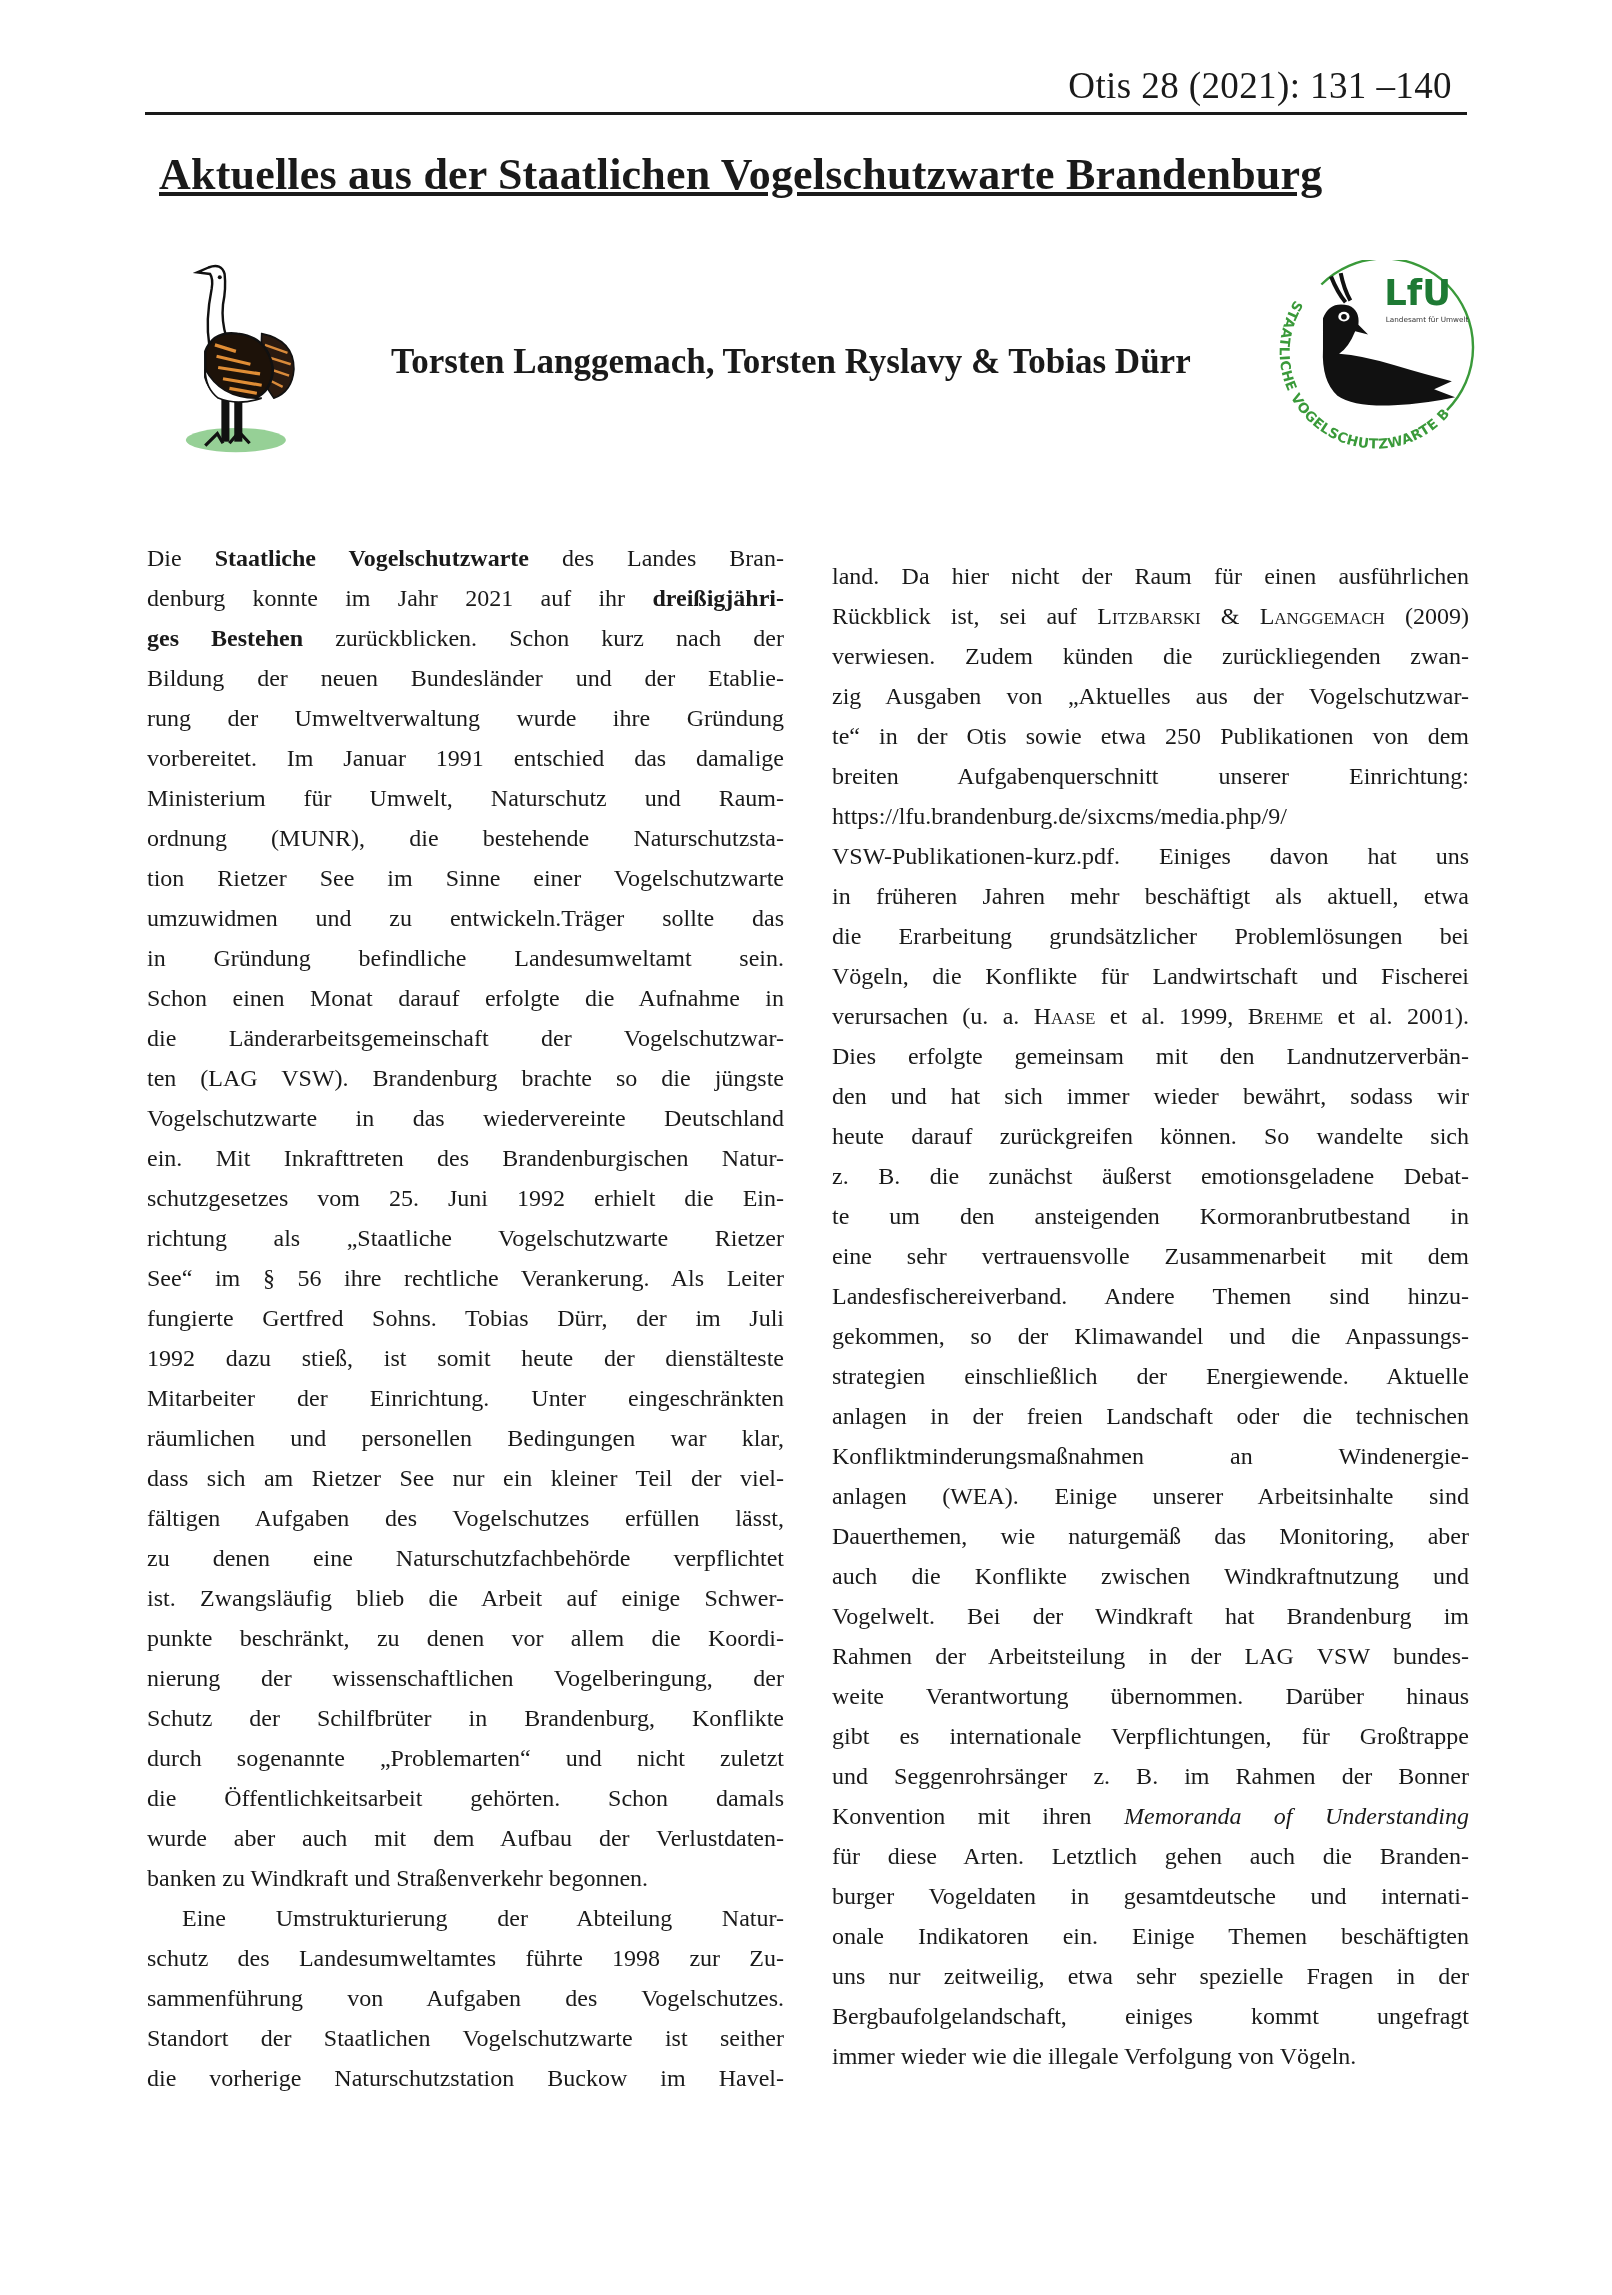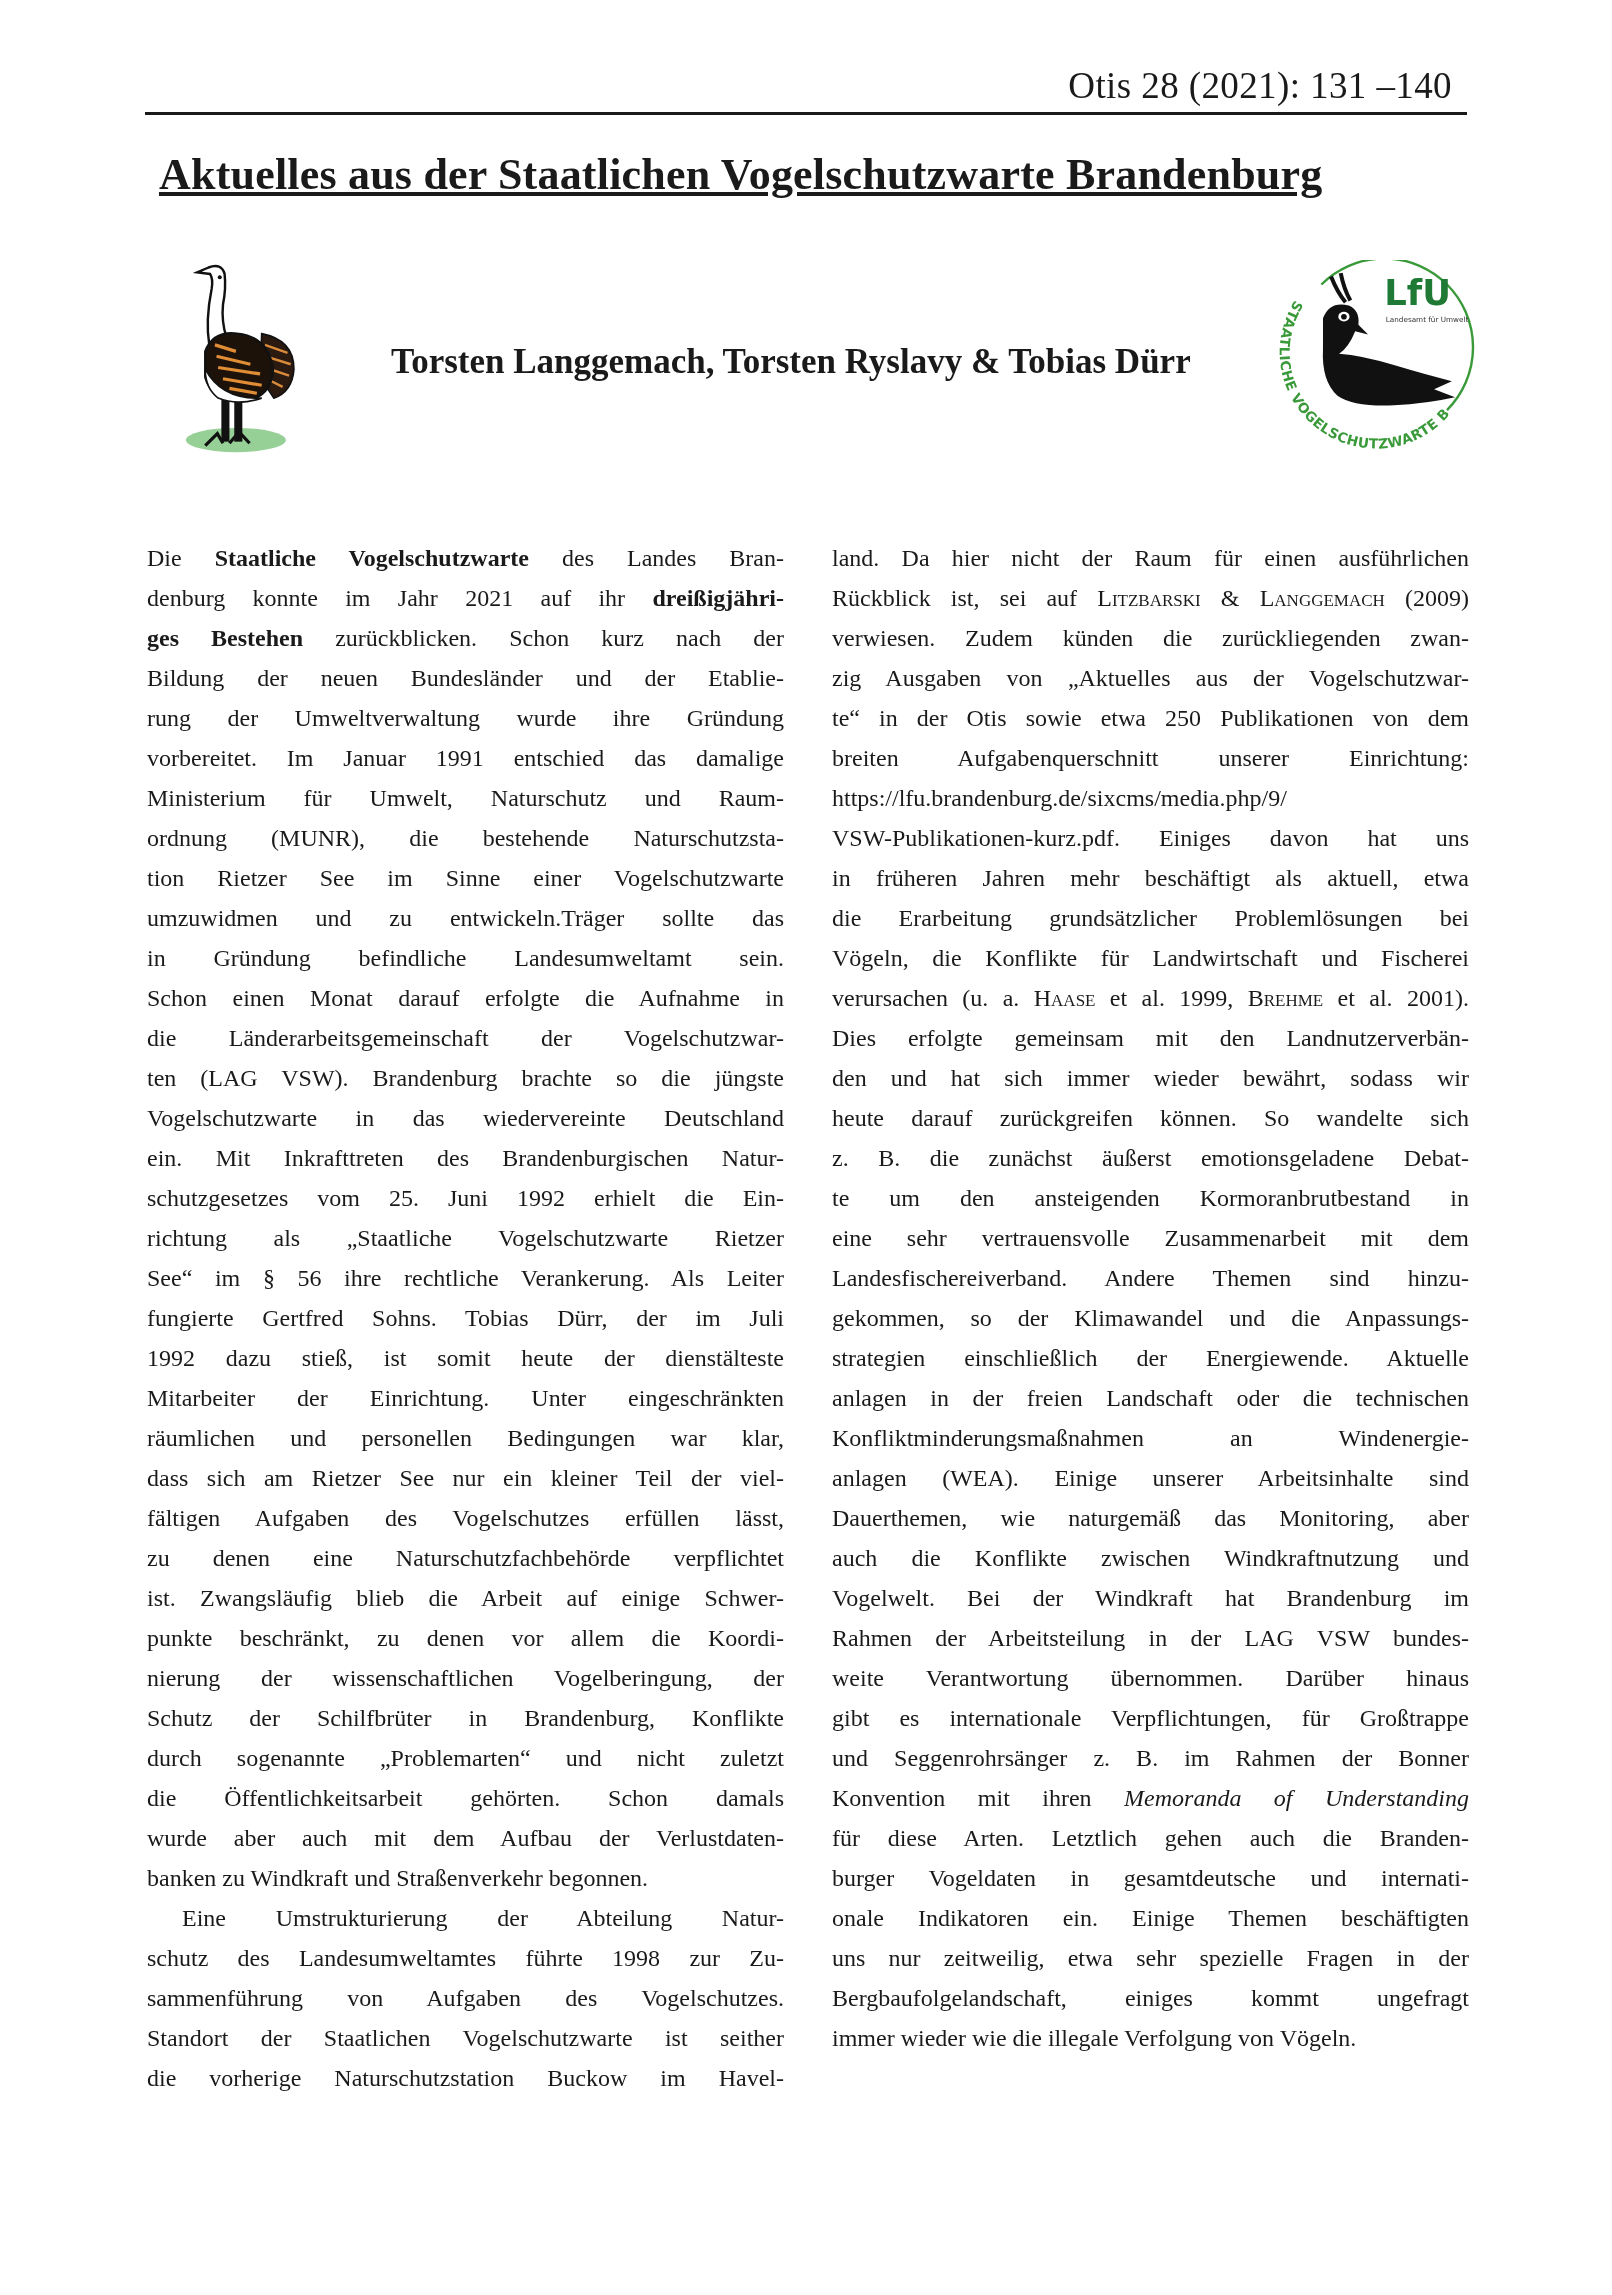--- a/index.html
+++ b/index.html
@@ -8,21 +8,21 @@
   .page-header { position: absolute; left: 145px; top: 63px; width: 1322px; height: 52px; }
   .journal-ref { position: absolute; right: 15px; top: 0; font-size: 37px; line-height: 45px; letter-spacing: 0.4px; }
   .header-rule { position: absolute; left: 145px; top: 112px; width: 1322px; height: 3.2px; background: #1a1a1a; }
   .article-title { position: absolute; left: 147px; top: 135px; margin: 12px; font-size: 44px; font-weight: bold;
                    line-height: 56px; letter-spacing: 0.2px; text-decoration: underline; }
   .bustard { position: absolute; left: 173px; top: 256px; width: 129px; height: 202px; }
   .authors { position: absolute; left: 391px; top: 339px; font-size: 35px; font-weight: bold; line-height: 45px; }
   .lfu-logo { position: absolute; left: 1265px; top: 260px; width: 211px; height: 202px; }
   .column { position: absolute; top: 538px; width: 637px; font-size: 24px; line-height: 40px; }
   .col-left { left: 147px; }
-  .col-right { left: 832px; }
+  .col-right { left: 832px; margin-top: 18px; }
   .line { display: block; white-space: nowrap; text-align: justify; text-align-last: justify; height: 40px; }
   .line.last { text-align-last: left; }
   .line.indent { padding-left: 35px; }
   .b { font-weight: bold; }
   .sc { font-variant: small-caps; }
   .i { font-style: italic; }
 </style>
 </head>
 <body>
 

